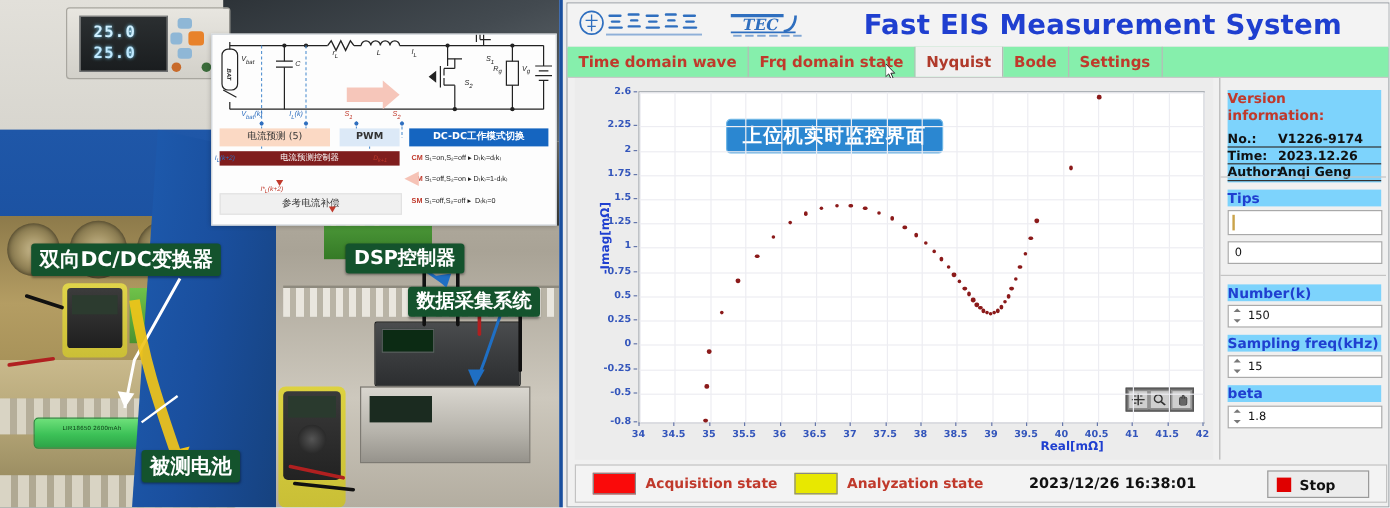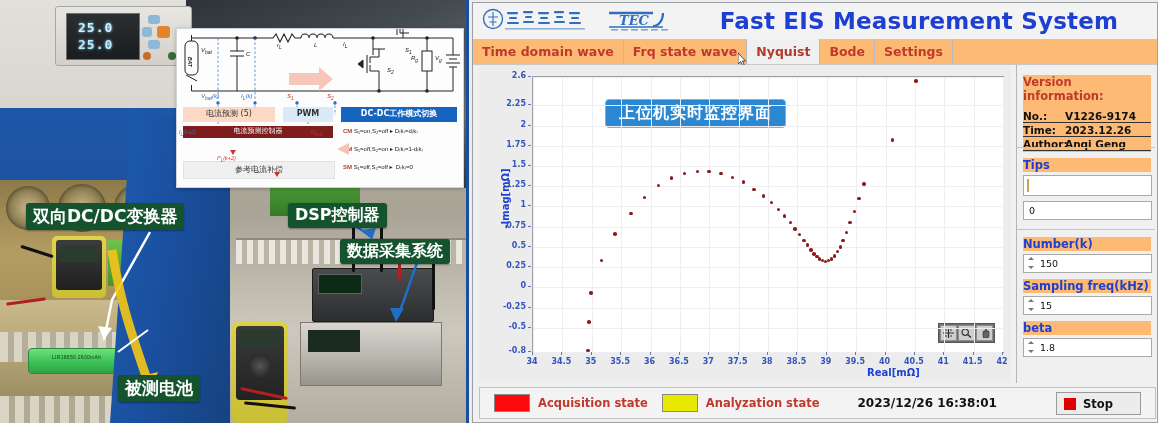--- a/index.html
+++ b/index.html
@@ -103,21 +103,21 @@
     border:1px solid #9aa0a6;}
   .titlebar{position:absolute;left:0;top:0;width:684px;height:36px;background:#f3f3f3;
     border-bottom:1px solid #c8c8c8;}
   .logo-uni{position:absolute;left:8px;top:5px;width:118px;height:26px;}
   .logo-tec{position:absolute;left:134px;top:5px;width:92px;height:26px;}
   .app-title{position:absolute;left:236px;top:2px;width:420px;height:32px;
     display:flex;align-items:center;justify-content:center;
     color:#1f3fd0;font-size:23px;font-weight:bold;letter-spacing:.2px;
     font-family:"DejaVu Sans","Liberation Sans",sans-serif;}
 
-  .tabs{position:absolute;left:0;top:36px;width:684px;height:25px;background:#fdba74;
+  .tabs{position:absolute;left:0;top:36px;width:684px;height:25px;background:#86efac;
     border-bottom:1px solid #c8c8c8;display:flex;align-items:center;}
   .tab{height:25px;display:flex;align-items:center;padding:0 9px;
     color:#c0392b;font-size:12.5px;font-weight:bold;border-right:1px solid #b9b9b9;
     font-family:"DejaVu Sans","Liberation Sans",sans-serif;cursor:default;}
   .tab.active{background:#f0f0f0;color:#b03a2b;}
   .tab-spacer{flex:1;}
   .cursor-ico{position:absolute;left:265px;top:50px;width:10px;height:14px;}
 
   
   .plotpanel{position:absolute;left:6px;top:62px;width:532px;height:318px;background:#ececec;}
@@ -142,21 +142,21 @@
     font-family:"DejaVu Sans","Liberation Sans",sans-serif;letter-spacing:1px;
     border:1px solid #6fb6e5;}
   .plottools{position:absolute;right:8px;bottom:9px;display:flex;gap:1px;
     background:#6e6e6e;padding:1px;border:1px solid #555;}
   .ptool{width:15px;height:14px;background:#cfcfcf;display:flex;align-items:center;
     justify-content:center;border:1px solid #8d8d8d;}
 
   
   .sidecol{position:absolute;left:543px;top:62px;width:138px;height:318px;
     background:#f0f0f0;border-left:1px solid #b6b6b6;}
-  .sgroup{position:absolute;left:6px;width:128px;background:#fdba74;}
+  .sgroup{position:absolute;left:6px;width:128px;background:#7dd3fc;}
   .shead{color:#c0392b;font-size:11.5px;font-weight:bold;
     font-family:"DejaVu Sans","Liberation Sans",sans-serif;}
   .shead.blue{color:#1f3fd0;}
   .vrow{display:flex;font-size:10.5px;font-weight:bold;color:#111;
     font-family:"DejaVu Sans","Liberation Sans",sans-serif;
     border-bottom:1px solid #333;padding-bottom:0px;margin-bottom:1px;}
   .vrow .k{width:42px;}
   .tipbox{position:absolute;left:6px;width:127px;height:19px;background:#fff;
     border:1px solid #a9a9a9;}
   .caret{position:absolute;left:3px;top:3px;width:1.5px;height:13px;background:#caa34a;}
@@ -423,21 +423,21 @@
               <rect x="34" y="21" width="7" height="1.6"></rect>
             <rect x="44" y="21" width="7" height="1.6"></rect>
               <rect x="54" y="21" width="7" height="1.6"></rect>
           </g>
         </svg>
         <div class="app-title">Fast EIS Measurement System</div>
       </div>
 
       <div class="tabs">
         <div class="tab">Time domain wave</div>
-        <div class="tab">Frq state wave</div>
+        <div class="tab">Frq domain state</div>
         <div class="tab active">Nyquist</div>
         <div class="tab">Bode</div>
         <div class="tab">Settings</div>
         <div class="tab-spacer"></div>
       </div>
       <svg class="cursor-ico" viewBox="0 0 10 14">
         <path d="M0 0 L0 11 L2.6 8.6 L4.4 12.6 L6.2 11.8 L4.4 8 L7.6 8 Z" fill="#fff" stroke="#222" stroke-width="0.8"></path>
       </svg>
 
       <div class="plotpanel">

